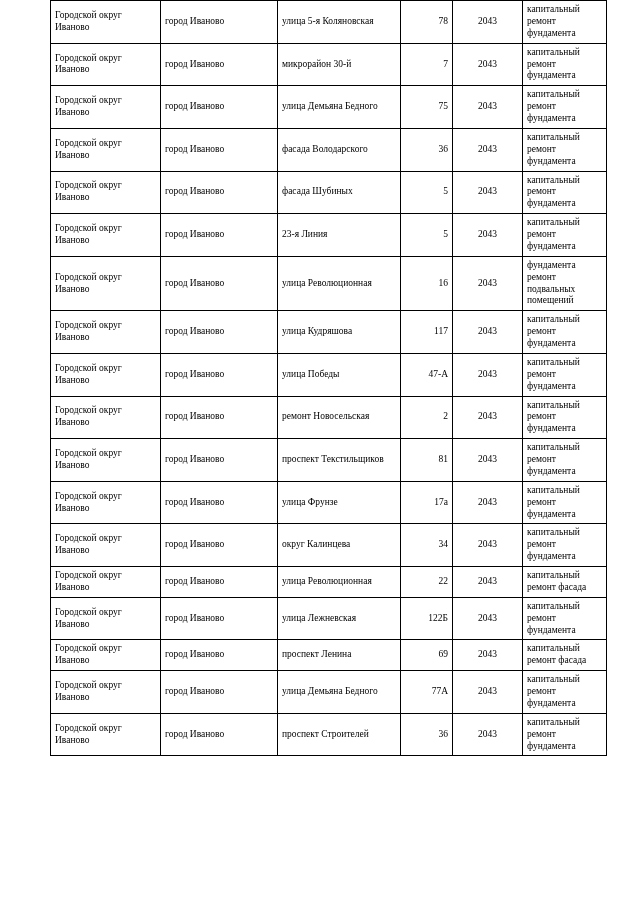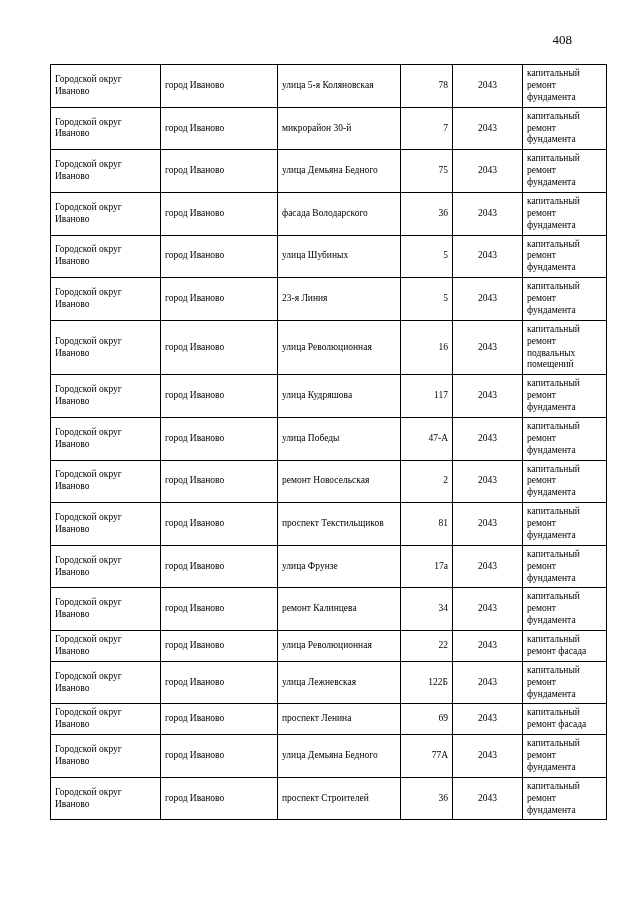--- a/index.html
+++ b/index.html
@@ -39,21 +39,20 @@
   td.col-city         { width: 117px; text-align: left; padding-left: 6px; }
   td.col-street       { width: 123px; text-align: left; padding-left: 6px; margin-left: 17px; }
   td.col-number       { width: 52px;  text-align: right; }
   td.col-year         { width: 70px;  text-align: center; }
   td.col-work         { width: 84px;  text-align: left; padding-left: 5px; }
 </style>
 </head>
 <body>
 
 <div class="page">
-  <div class="page-number">408</div>
 
   <table class="repair-table">
     <colgroup>
       <col style="width:110px">
       <col style="width:117px">
       <col style="width:123px">
       <col style="width:52px">
       <col style="width:70px">
       <col style="width:84px">
     </colgroup>
@@ -86,40 +85,40 @@
           <td class="col-municipality">Городской округ Иваново</td>
           <td class="col-city">город Иваново</td>
           <td class="col-street">фасада Володарского</td>
           <td class="col-number">36</td>
           <td class="col-year">2043</td>
           <td class="col-work">капитальный ремонт фундамента</td>
         </tr>
         <tr>
           <td class="col-municipality">Городской округ Иваново</td>
           <td class="col-city">город Иваново</td>
-          <td class="col-street">улица Шубиных</td>
+          <td class="col-street">фасада Шубиных</td>
           <td class="col-number">5</td>
           <td class="col-year">2043</td>
           <td class="col-work">капитальный ремонт фундамента</td>
         </tr>
         <tr>
           <td class="col-municipality">Городской округ Иваново</td>
           <td class="col-city">город Иваново</td>
           <td class="col-street">23-я Линия</td>
           <td class="col-number">5</td>
           <td class="col-year">2043</td>
           <td class="col-work">капитальный ремонт фундамента</td>
         </tr>
         <tr>
           <td class="col-municipality">Городской округ Иваново</td>
           <td class="col-city">город Иваново</td>
           <td class="col-street">улица Революционная</td>
           <td class="col-number">16</td>
           <td class="col-year">2043</td>
-          <td class="col-work">капитальный ремонт подвальных помещений</td>
+          <td class="col-work">фундамента ремонт подвальных помещений</td>
         </tr>
         <tr>
           <td class="col-municipality">Городской округ Иваново</td>
           <td class="col-city">город Иваново</td>
           <td class="col-street">улица Кудряшова</td>
           <td class="col-number">117</td>
           <td class="col-year">2043</td>
           <td class="col-work">капитальный ремонт фундамента</td>
         </tr>
         <tr>
@@ -150,21 +149,21 @@
           <td class="col-municipality">Городской округ Иваново</td>
           <td class="col-city">город Иваново</td>
           <td class="col-street">улица Фрунзе</td>
           <td class="col-number">17а</td>
           <td class="col-year">2043</td>
           <td class="col-work">капитальный ремонт фундамента</td>
         </tr>
         <tr>
           <td class="col-municipality">Городской округ Иваново</td>
           <td class="col-city">город Иваново</td>
-          <td class="col-street">ремонт Калинцева</td>
+          <td class="col-street">округ Калинцева</td>
           <td class="col-number">34</td>
           <td class="col-year">2043</td>
           <td class="col-work">капитальный ремонт фундамента</td>
         </tr>
         <tr>
           <td class="col-municipality">Городской округ Иваново</td>
           <td class="col-city">город Иваново</td>
           <td class="col-street">улица Революционная</td>
           <td class="col-number">22</td>
           <td class="col-year">2043</td>

